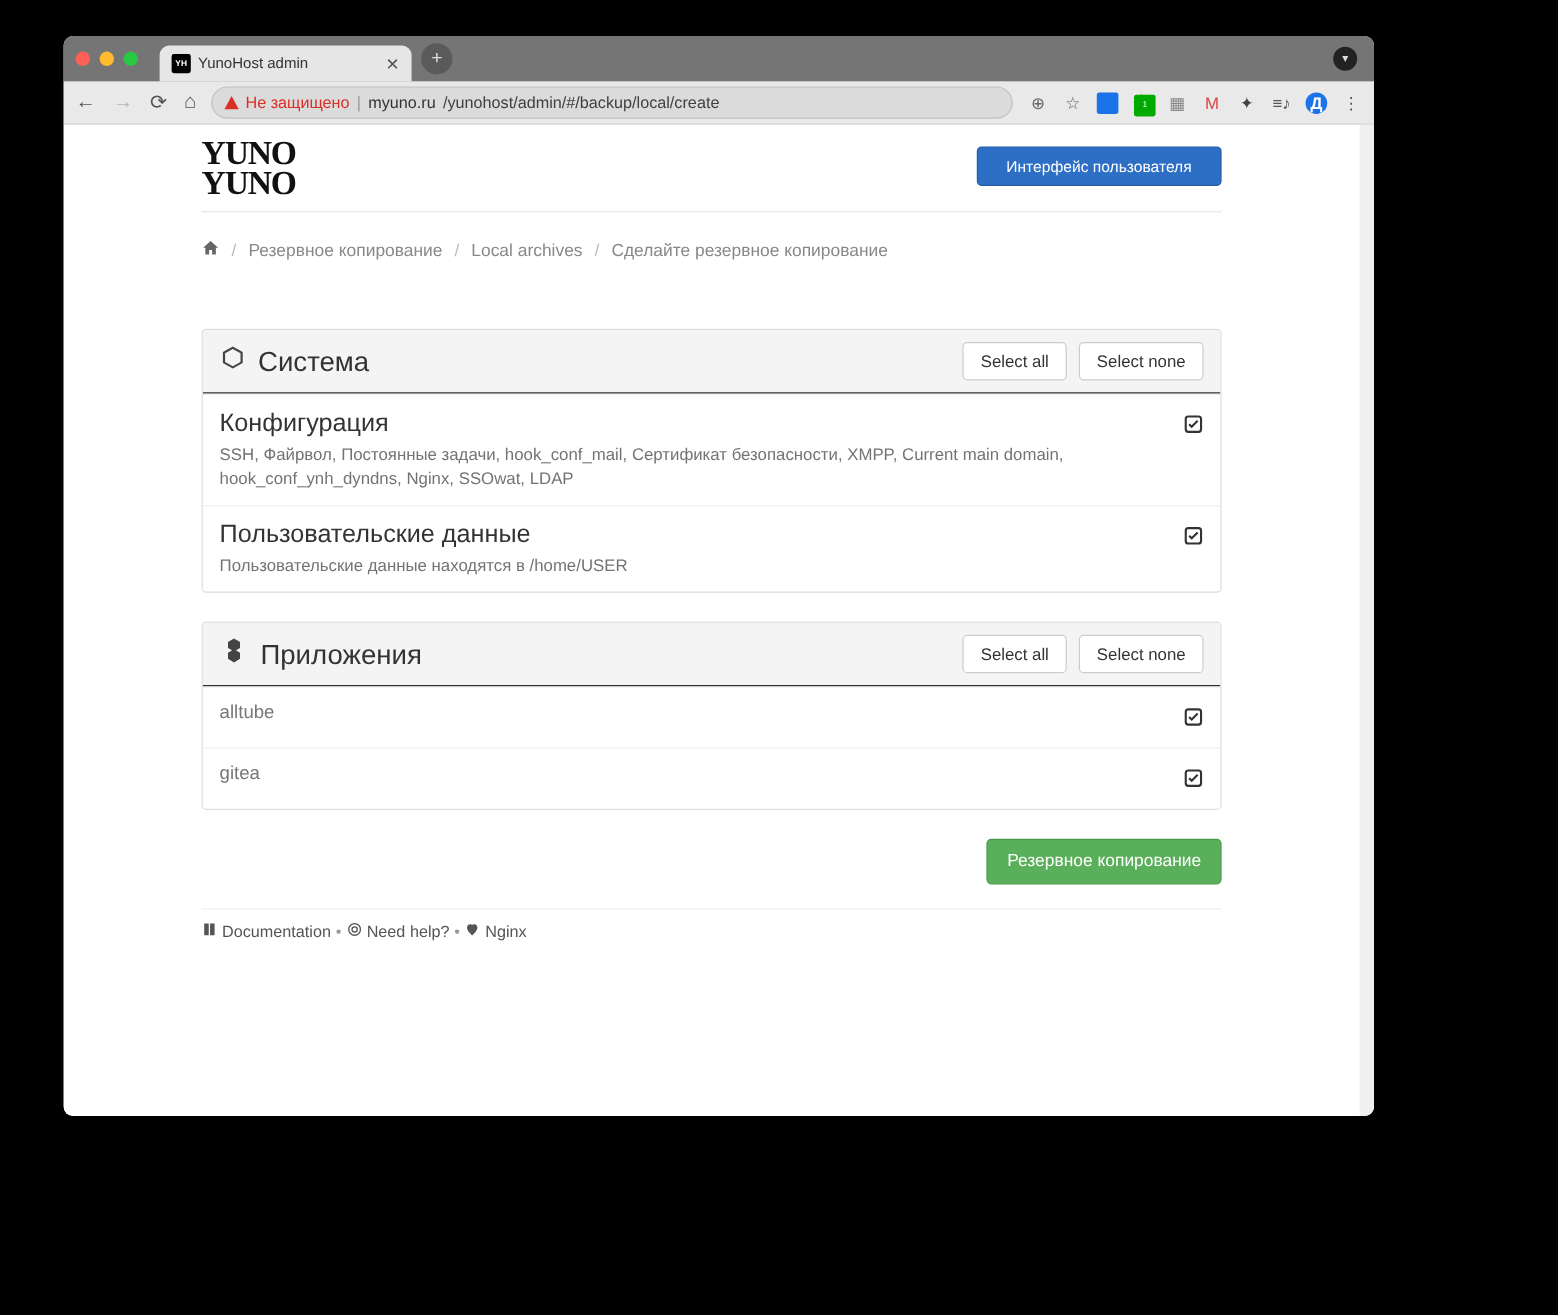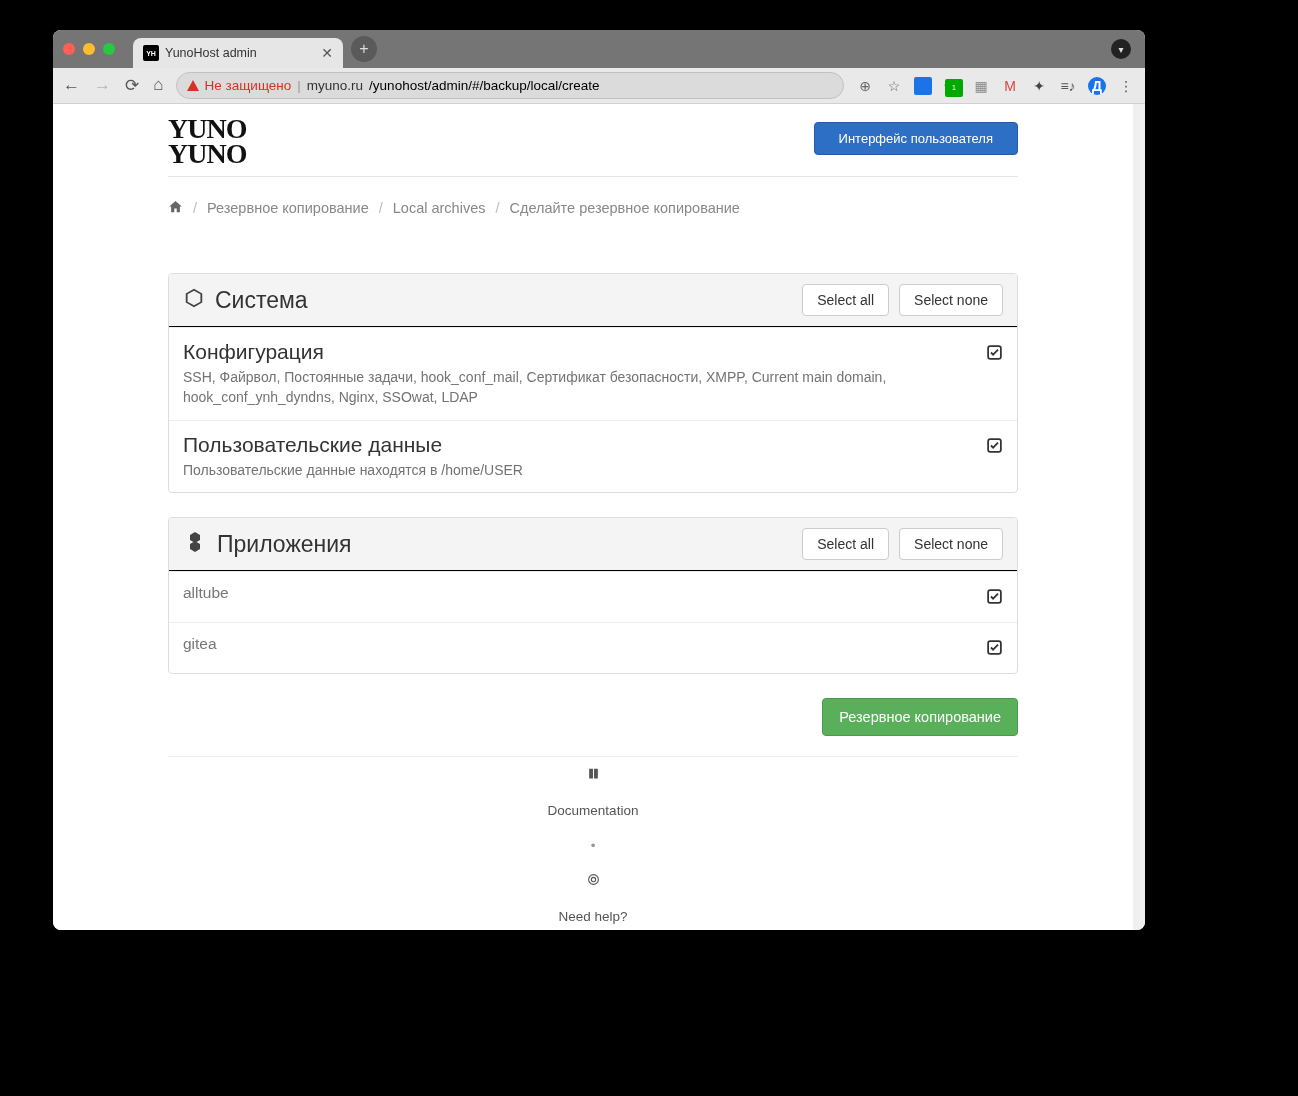--- a/index.html
+++ b/index.html
@@ -117,21 +117,21 @@
     border-left: 6px solid transparent;
     border-right: 6px solid transparent;
     border-bottom: 11px solid #d93025;
     position: relative;
     display: inline-block;
     flex-shrink: 0;
   }
   .notsecure { color: #d93025; }
   .url-sep { color: #999; }
   .url-host { color: #333; }
-  .url-path { color: #000000; }
+  .url-path { color: #404040; }
   .ext-icons { display: flex; gap: 11px; align-items: center; }
   .ext-icons span { width: 18px; height: 18px; display: inline-flex; align-items:center; justify-content:center; font-size: 14px; }
   .avatar {
     width: 22px; height: 22px; border-radius: 50%;
     background: #1a73e8; color: #fff;
     display: flex; align-items: center; justify-content: center;
     font-size: 11px; font-weight: 600;
   }
   .kebab { color: #555; font-size: 18px; }
   
@@ -258,24 +258,23 @@
   }
   hr.footer-sep {
     border: none;
     border-top: 1px solid #eee;
     margin: 18px 0 10px 0;
   }
   .footer {
     font-size: 13.5px;
     color: #555;
     display: flex;
-    gap: 20px;
+    gap: 4px;
     align-items: center;
     padding-bottom: 30px;
-    flex-direction: column;
   }
   .footer .dot-sep { color: #999; }
   .footer .fic { font-size: 13px; color: #555; }
   svg.cube { width: 22px; height: 22px; }
   svg.cubes { width: 24px; height: 24px; }
   svg.checkbox { width: 17px; height: 17px; }
 </style>
 </head>
 <body>
 

